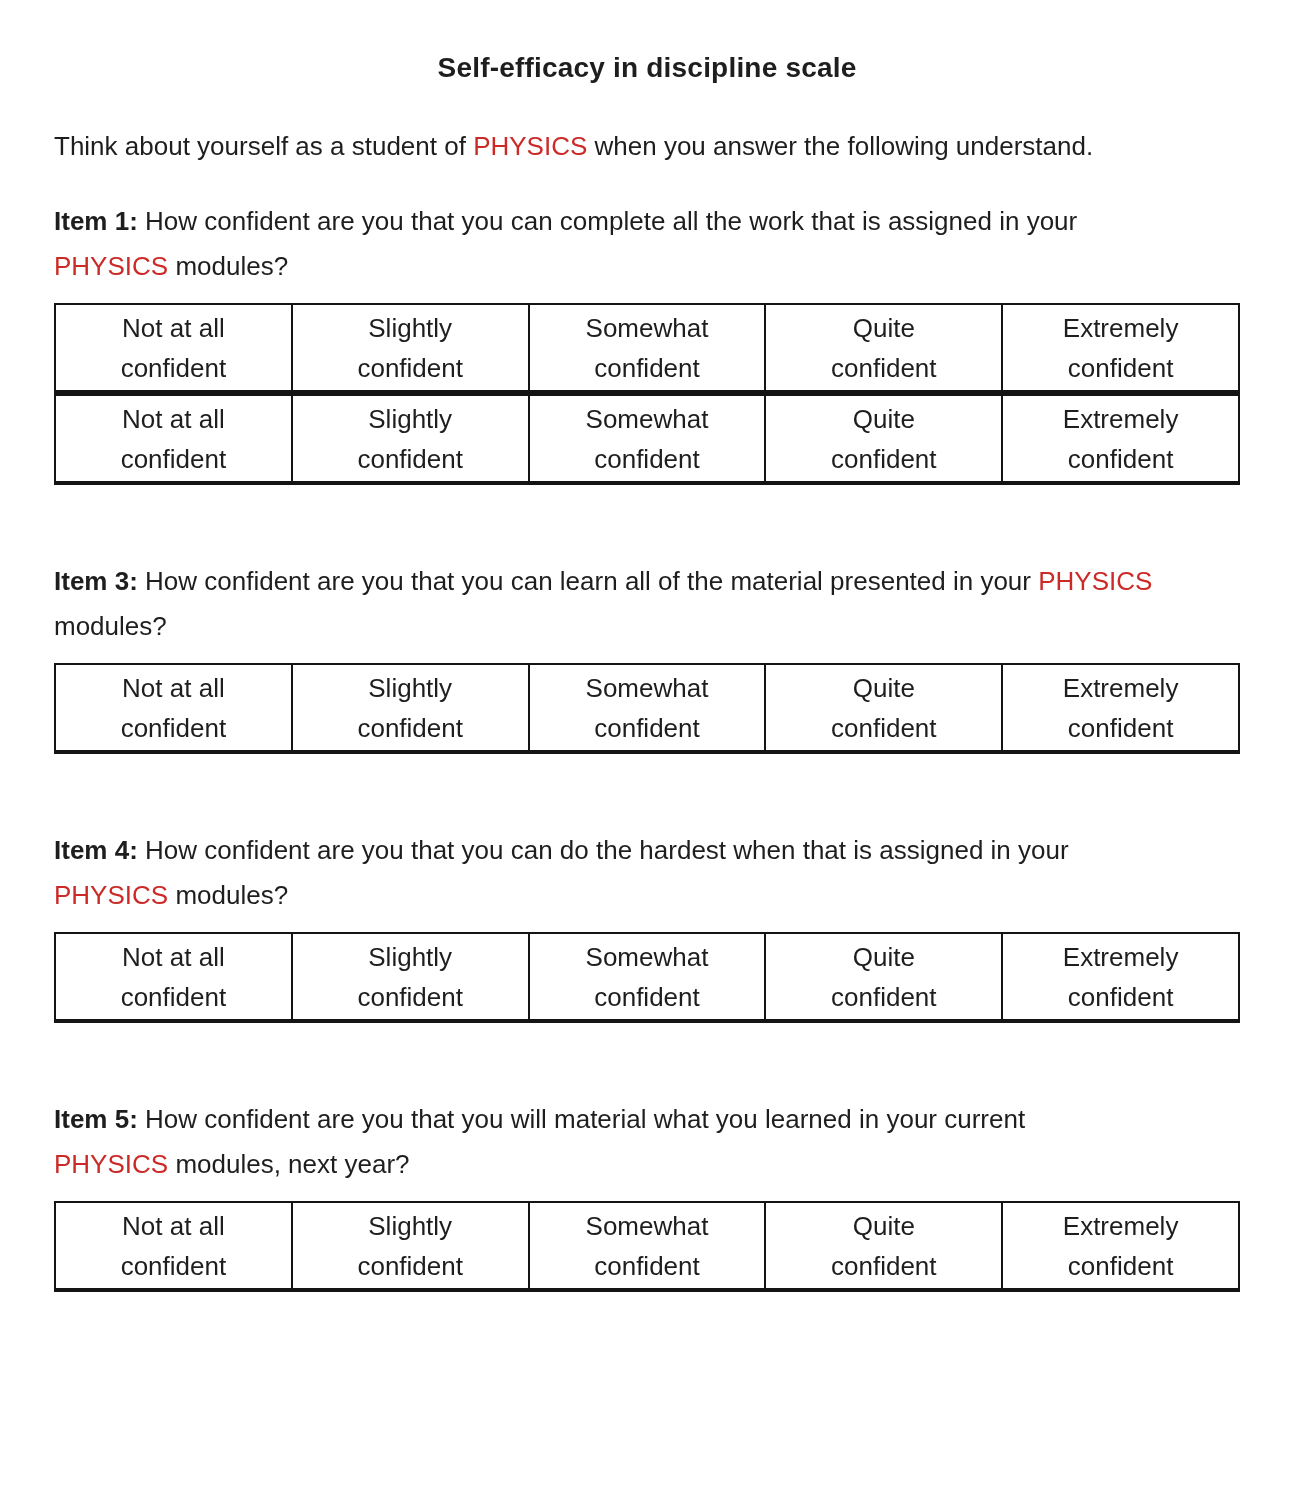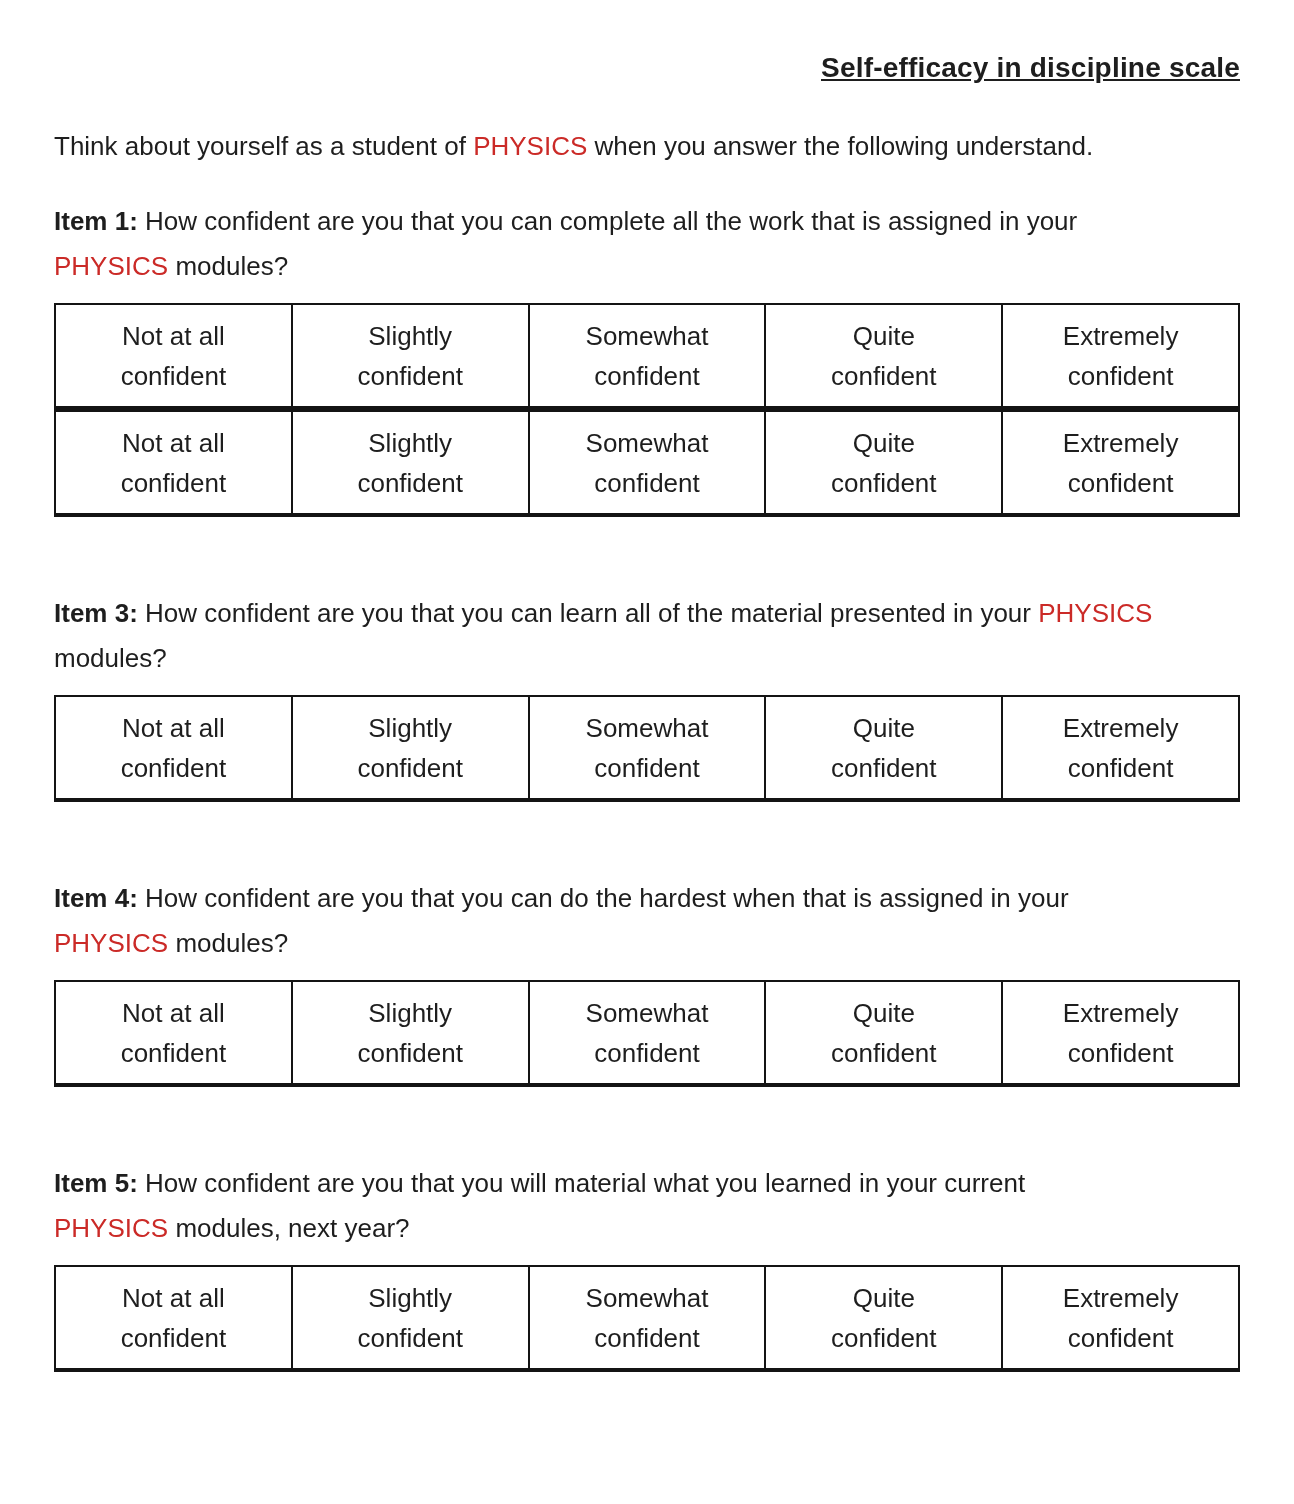--- a/index.html
+++ b/index.html
@@ -18,26 +18,25 @@
     overflow:hidden;
   }
   .page{width:100%;height:100%;}
   .content{
     box-sizing:border-box;
     width:100%;
     padding:0 54px;
   }
   h1.title{
     margin:50px 0 0 0;
-    text-align:right;
+    text-align:center;
     font-size:28px;
     font-weight:bold;
     line-height:36px;
     letter-spacing:0.2px;
-    text-decoration:underline;
   }
   p.intro{
     margin:38px 0 0 0;
     font-size:26px;
     line-height:45px;
     white-space:pre-wrap;
   }
   .item-text{
     margin:74px 0 14px 0;
     font-size:26px;
@@ -57,21 +56,21 @@
     border:2px solid var(--border);
     border-bottom-width:4px;
   }
   table.scale td{
     border:2px solid var(--border);
     height:85px;
     text-align:center;
     vertical-align:middle;
     font-size:26px;
     line-height:40px;
-    padding:8px;
+    padding:0;
   }
 </style>
 </head>
 <body>
 
 <div class="page">
   <div class="content">
     <h1 class="title">Self-efficacy in discipline scale</h1>
     <p class="intro" id="intro"><span>Think about yourself as a student of </span><span class="red">PHYSICS</span><span> when you answer the following understand.</span></p>
     <div id="items-root">

